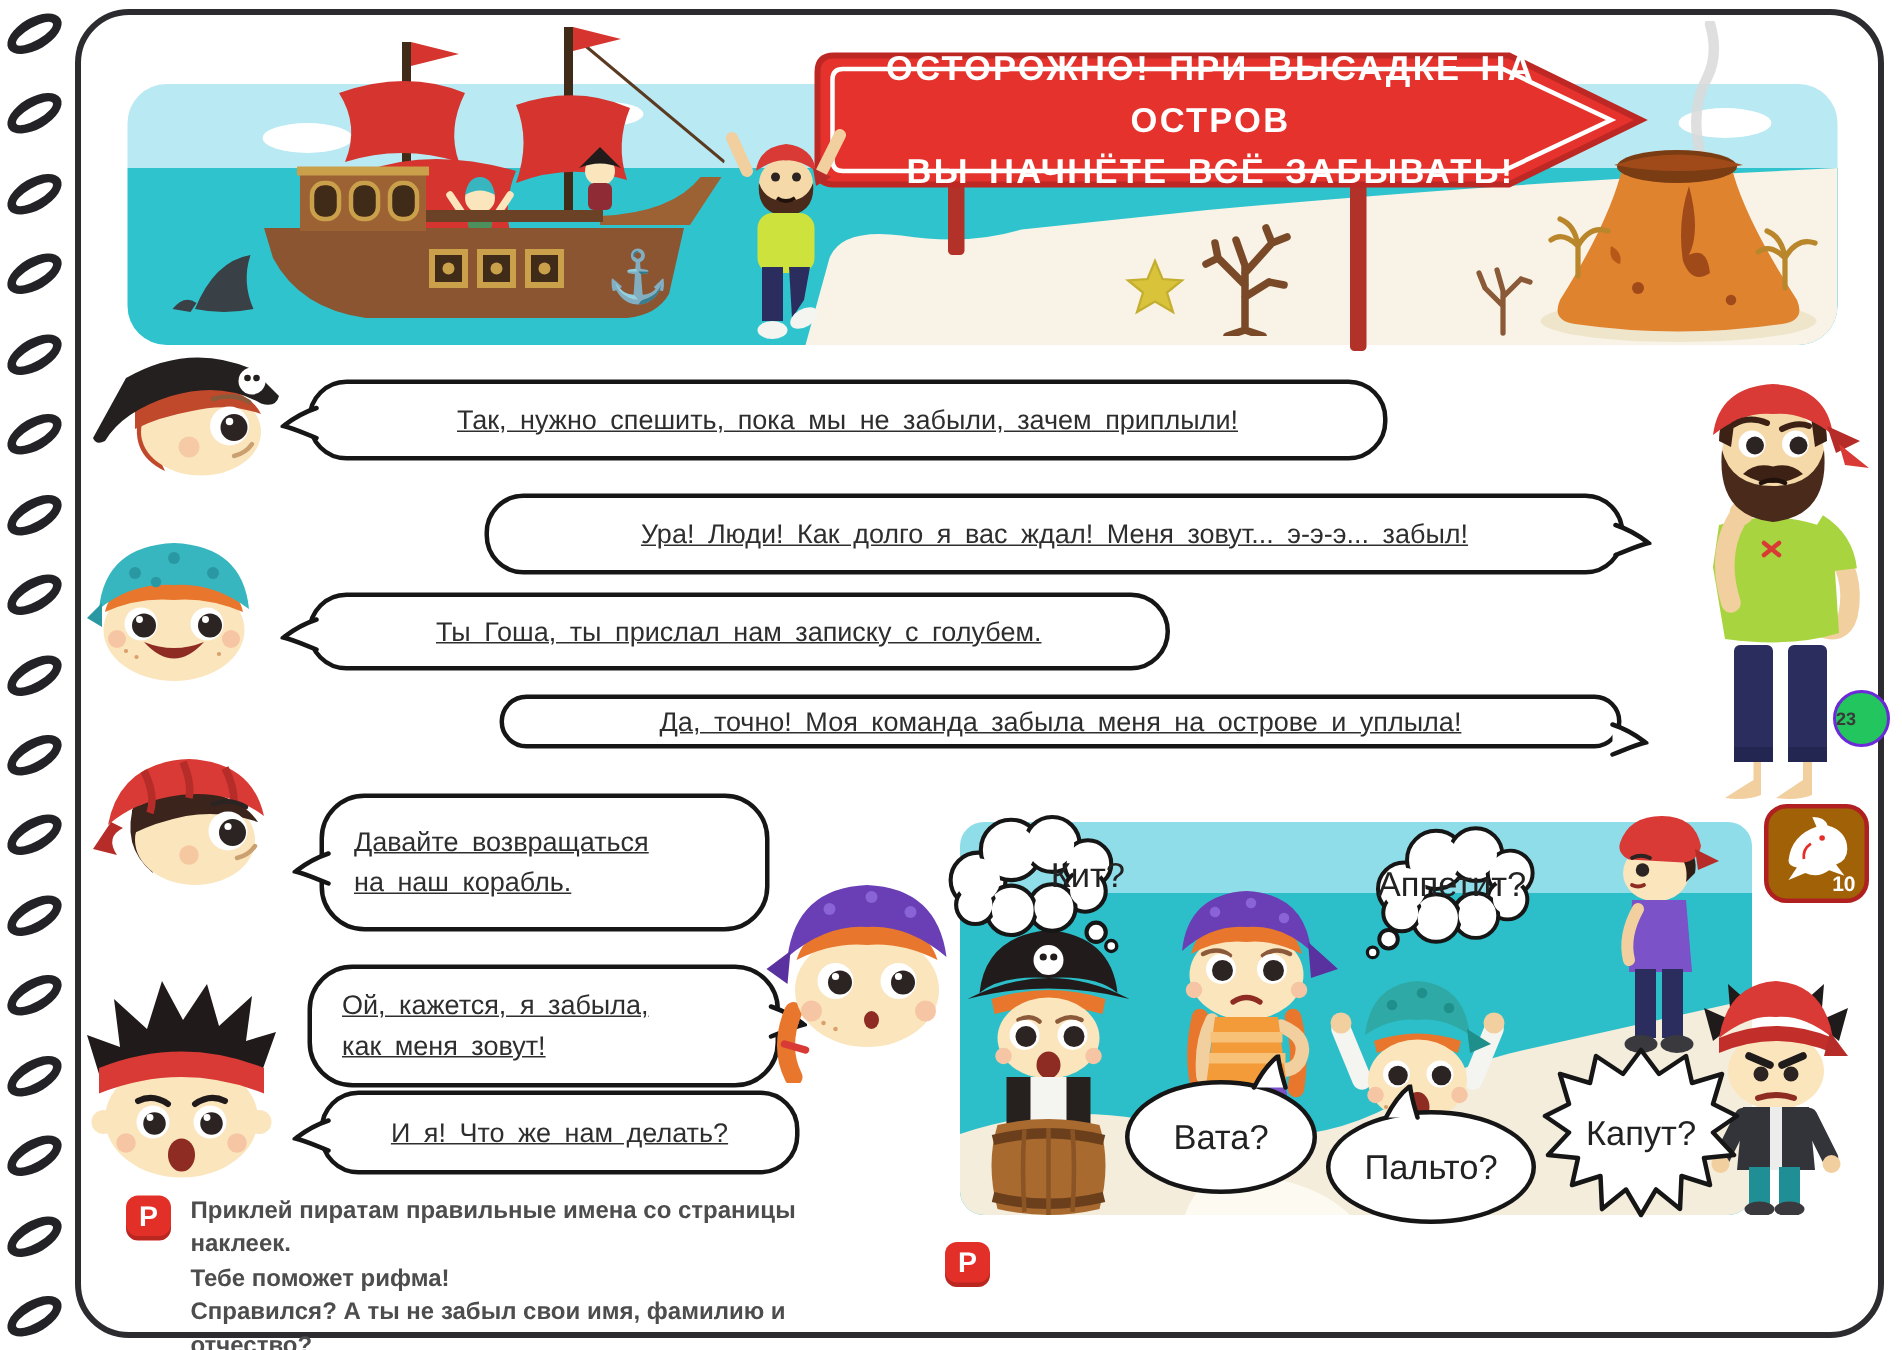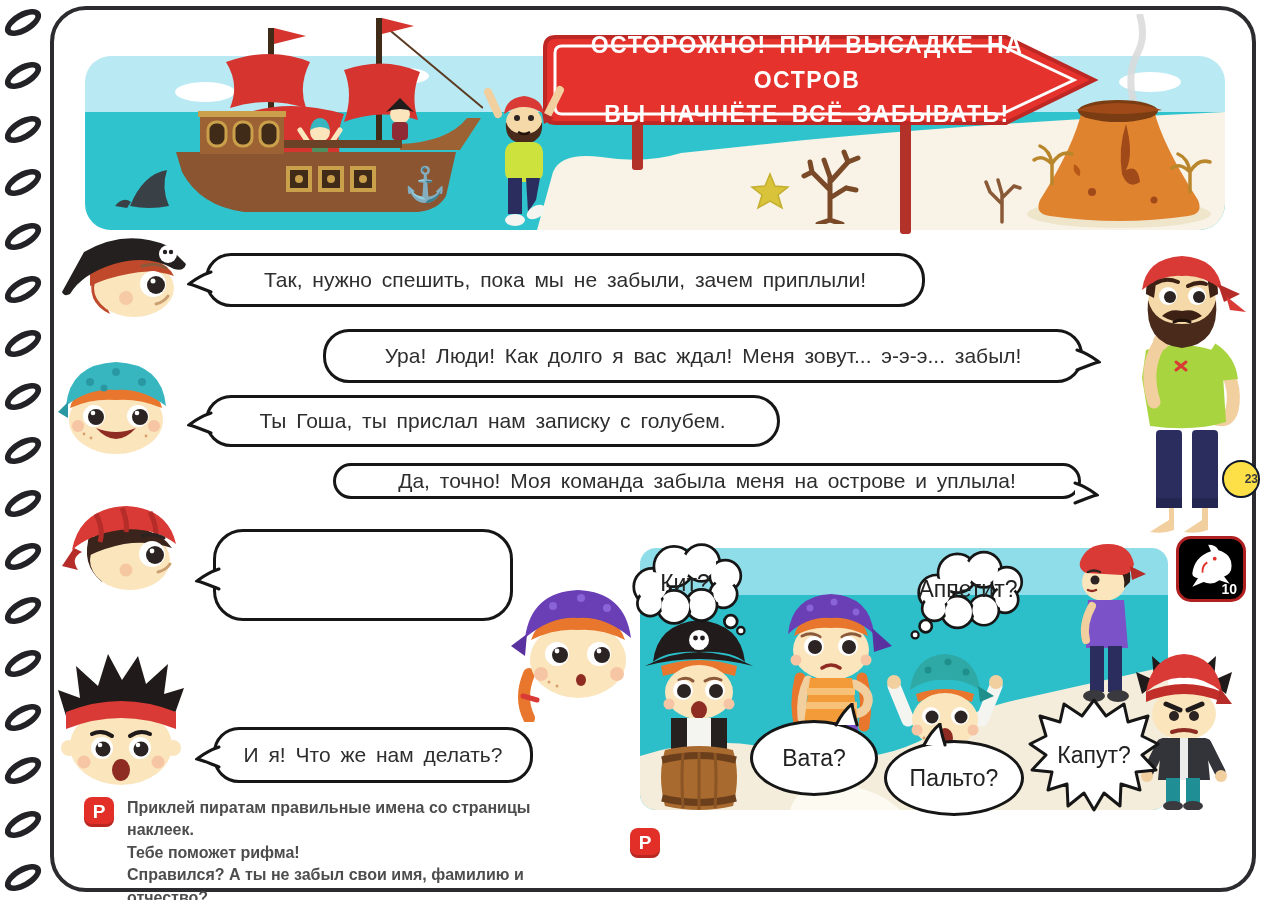--- a/index.html
+++ b/index.html
@@ -8,38 +8,38 @@
   .page{position:absolute;left:50px;top:6px;width:1206px;height:886px;border:4px solid #2c2c30;
        border-radius:36px;background:#fff;box-sizing:border-box;}
   .banner{position:absolute;left:85px;top:56px;width:1140px;height:174px;border-radius:26px;overflow:hidden;
        background:linear-gradient(180deg,#b9e9f2 0,#b9e9f2 32%,#2fc4cd 32%,#2fc4cd 100%);}
   .post{position:absolute;width:11px;background:#b23128;border-radius:3px;}
   .sign{position:absolute;left:538px;top:32px;width:566px;height:96px;}
   .sign-text{position:absolute;left:14px;top:10px;width:510px;height:76px;display:flex;flex-direction:column;
        justify-content:center;text-align:center;color:#fff;font-weight:bold;font-size:23px;line-height:1.5;
        letter-spacing:1.5px;word-spacing:5px;}
   .bubble{position:absolute;background:#fff;border:3px solid #161616;border-radius:26px;display:flex;
-       align-items:center;font-size:21px;color:#2e2e2e;word-spacing:4px;box-sizing:border-box;padding:0 20px;}
+       align-items:center;font-size:18px;color:#2e2e2e;word-spacing:4px;box-sizing:border-box;padding:0 20px;text-decoration:underline;}
   .bubble .bt{white-space:pre-line;line-height:1.5;}
   .bubble.ctr{justify-content:center;text-align:center;}
   .tail{position:absolute;width:26px;height:26px;}
   .tl{left:-21px;}
   .tr{right:-21px;transform:scaleX(-1);}
   .tup{position:absolute;width:26px;height:24px;top:-20px;}
   .panel{position:absolute;left:640px;top:548px;width:528px;height:262px;border-radius:16px;overflow:hidden;
        background:linear-gradient(180deg,#8edde8 0,#8edde8 18%,#2cbfc9 18%,#2cbfc9 100%);}
   .cloudwrap{position:absolute;}
   .cloud-label{position:absolute;left:0;width:100%;text-align:center;font-size:23px;color:#222;font-weight:normal;}
   .oval{position:absolute;background:#fff;border:3px solid #161616;border-radius:50%;display:flex;
        align-items:center;justify-content:center;font-size:23px;color:#222;box-sizing:border-box;}
-  .badge{position:absolute;left:1176px;top:536px;width:70px;height:66px;background:#000000;border:3px solid #b02020;
+  .badge{position:absolute;left:1176px;top:536px;width:70px;height:66px;background:#a16207;border:3px solid #b02020;
        border-radius:15px;box-sizing:border-box;}
   .badge-num{position:absolute;right:6px;bottom:2px;color:#fff;font-weight:bold;font-size:14px;}
-  .pagenum{position:absolute;left:1222px;top:460px;width:34px;height:34px;border:2px solid #0f172a;border-radius:50%;
-       background:#fde047;display:flex;align-items:center;justify-content:flex-end;font-size:12px;font-weight:bold;color:#3a3a3a;}
+  .pagenum{position:absolute;left:1222px;top:460px;width:34px;height:34px;border:2px solid #6d28d9;border-radius:50%;
+       background:#22c55e;display:flex;align-items:center;justify-content:flex-start;font-size:12px;font-weight:bold;color:#3a3a3a;}
   .task{position:absolute;display:flex;gap:13px;}
   .p-icon{width:30px;height:30px;border-radius:8px;background:#e23028;color:#fff;font-weight:bold;font-size:19px;
        display:flex;align-items:center;justify-content:center;flex:none;box-shadow:inset 0 -3px 0 rgba(0,0,0,.18);}
   .task-text{font-size:16px;font-weight:bold;color:#4d4d4d;line-height:1.4;white-space:pre-line;}
   .binding{position:absolute;left:0;top:12px;height:876px;width:58px;display:flex;flex-direction:column;
        justify-content:space-between;z-index:60;}
   .coil{width:40px;height:21px;border:6px solid #232327;border-radius:50%;transform:rotate(-30deg);margin-left:3px;
        box-sizing:border-box;}
 </style>
 </head>
@@ -250,22 +250,31 @@
     <svg class="tail tr" style="top:14px;" width="26" height="26" viewBox="0 0 26 26">
         <path d="M24 3 C12 7 6 12 2 15 C10 17 16 20 24 23" fill="#fff" stroke="#161616" stroke-width="3" stroke-linecap="round"></path>
       </svg>
     <span class="bt">Да, точно! Моя команда забыла меня на острове и уплыла!</span>
   </div>
 
   <div class="bubble" style="left:213px;top:529px;width:300px;height:92px;border-radius:30px;">
     <svg class="tail tl" style="top:34px;" width="26" height="26" viewBox="0 0 26 26">
         <path d="M24 3 C12 7 6 12 2 15 C10 17 16 20 24 23" fill="#fff" stroke="#161616" stroke-width="3" stroke-linecap="round"></path>
       </svg>
-  </div>
-
+    <span class="bt">Давайте возвращаться
+на наш корабль.</span>
+  </div>
+
+  <div class="bubble" style="left:205px;top:643px;width:315px;height:82px;border-radius:30px;">
+    <svg class="tail tr" style="top:22px;" width="26" height="26" viewBox="0 0 26 26">
+        <path d="M24 3 C12 7 6 12 2 15 C10 17 16 20 24 23" fill="#fff" stroke="#161616" stroke-width="3" stroke-linecap="round"></path>
+      </svg>
+    <span class="bt">Ой, кажется, я забыла,
+как меня зовут!</span>
+  </div>
 
   <div class="bubble ctr" style="left:213px;top:727px;width:320px;height:56px;">
     <svg class="tail tl" style="top:14px;" width="26" height="26" viewBox="0 0 26 26">
         <path d="M24 3 C12 7 6 12 2 15 C10 17 16 20 24 23" fill="#fff" stroke="#161616" stroke-width="3" stroke-linecap="round"></path>
       </svg>
     <span class="bt">И я! Что же нам делать?</span>
   </div>
 
   <svg class="s" style="left:1098px;top:250px;" width="160" height="290" viewBox="0 0 160 290">
     <rect x="58" y="180" width="26" height="78" rx="4" fill="#2b2d5e"></rect>
@@ -467,21 +476,21 @@
           <circle cx="88" cy="36" r="16"></circle>
         <circle cx="114" cy="50" r="13"></circle>
           <circle cx="112" cy="70" r="11"></circle>
           <circle cx="88" cy="82" r="13"></circle>
         <circle cx="58" cy="84" r="14"></circle>
           <circle cx="32" cy="80" r="10"></circle>
       </g>
       <circle cx="120" cy="100" r="7" fill="#fff" stroke="#161616" stroke-width="3"></circle>
       <circle cx="131" cy="110" r="4" fill="#fff" stroke="#161616" stroke-width="2.5"></circle>
     </svg>
-    <div class="cloud-label" style="top:40px;">Кит?</div>
+    <div class="cloud-label" style="top:40px;text-align:right;">Кит?</div>
   </div>
 
   <div class="cloudwrap" style="left:893px;top:538px;width:150px;height:104px;">
     <svg width="150" height="104" viewBox="0 0 140 118">
       <g stroke="#161616" stroke-width="3" fill="#fff">
         <circle cx="34" cy="62" r="20"></circle>
           <circle cx="58" cy="40" r="22"></circle>
           <circle cx="88" cy="36" r="20"></circle>
         <circle cx="114" cy="50" r="17"></circle>
           <circle cx="112" cy="70" r="15"></circle>

